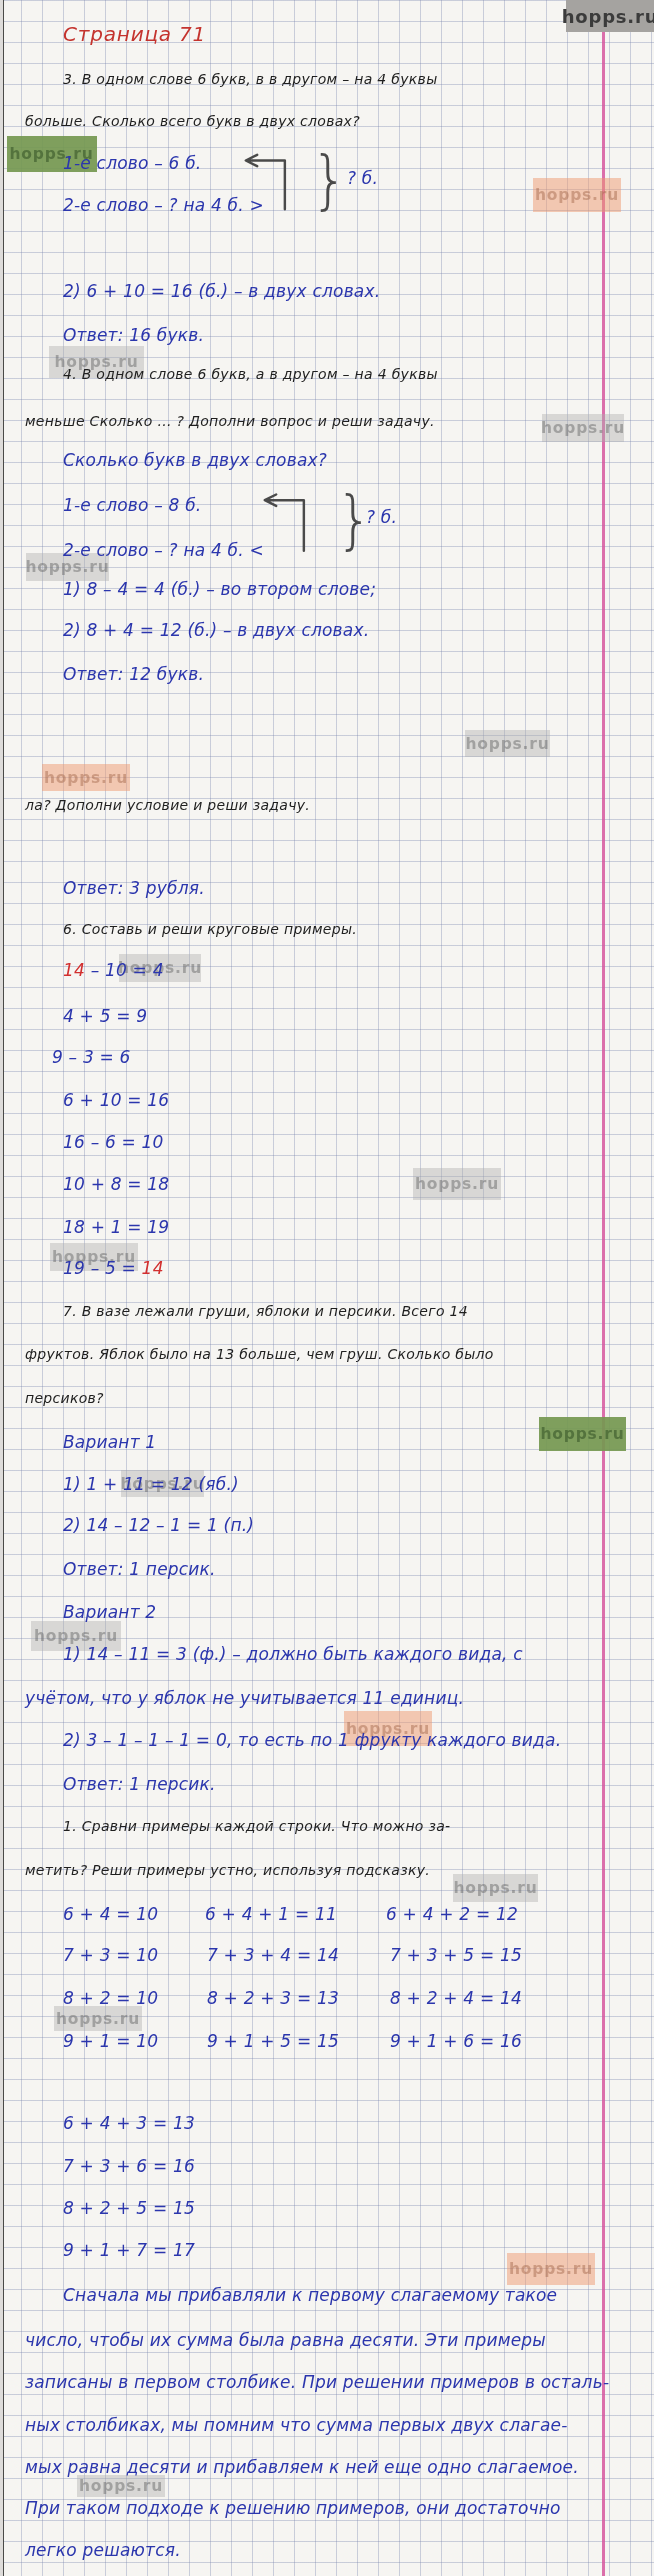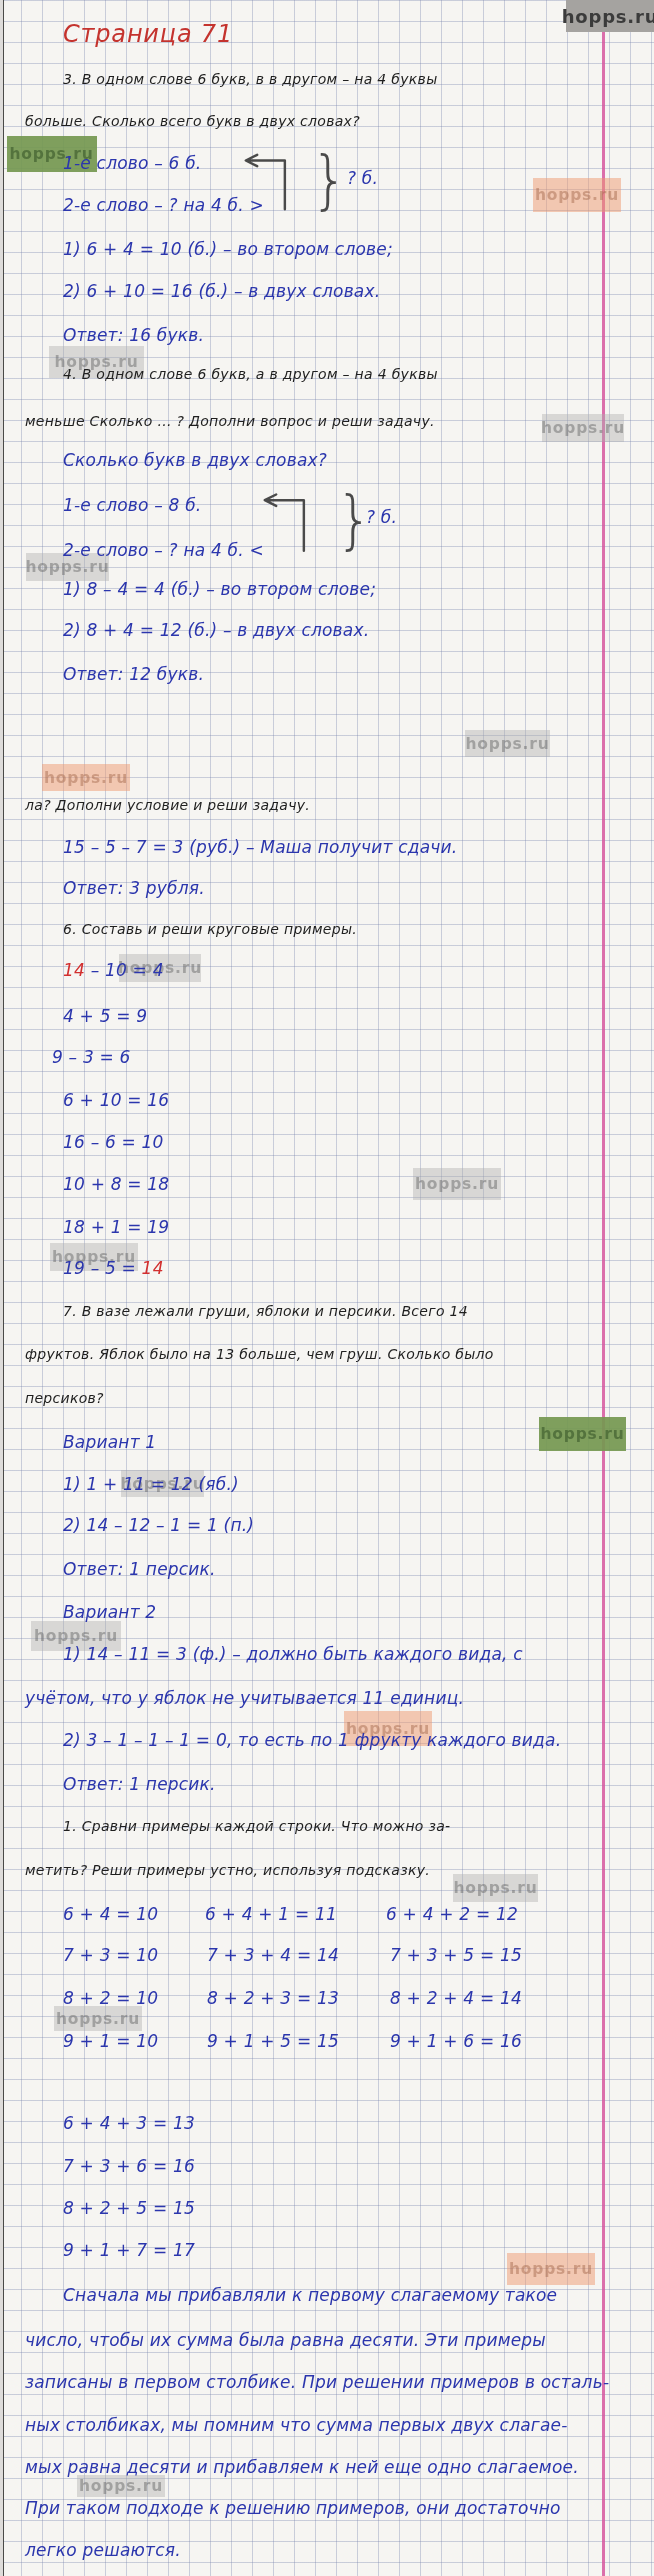--- a/index.html
+++ b/index.html
@@ -12,21 +12,21 @@
     background-size:21px 21px;
     font-family:"DejaVu Sans", sans-serif;
   }
   .edge-strip{position:absolute;left:0;top:0;width:2.5px;height:100%;background:#dedcda;z-index:1;}
   .edge-line{position:absolute;left:2.5px;top:0;width:1.6px;height:100%;background:#4a4a48;z-index:1;}
   .margin-line{position:absolute;left:602px;top:0;width:2.5px;height:100%;background:#d6579f;opacity:.85;z-index:1;}
   .ln{position:absolute;white-space:nowrap;font-style:italic;line-height:22px;z-index:2;}
   .black{color:#1f1f1f;font-size:14px;letter-spacing:0.3px;}
   .blue{color:#2b36ad;font-size:17px;letter-spacing:0.2px;}
   .red{color:#d22f2f;}
-  .title{font-size:24px;color:#c4332e;letter-spacing:0.8px;}
+  .title{font-size:20px;color:#c4332e;letter-spacing:0.8px;}
   .wm{position:absolute;display:flex;align-items:center;justify-content:center;z-index:1;
       font-style:normal;font-weight:bold;font-size:15.5px;letter-spacing:0.8px;overflow:hidden;}
   .wm-gray{background:rgba(173,173,173,0.42);color:rgba(95,95,95,0.45);}
   .wm-orange{background:rgba(238,153,112,0.5);color:rgba(160,100,70,0.45);}
   .wm-green{background:rgba(117,152,82,0.93);color:rgba(62,92,45,0.65);}
   .logo{position:absolute;left:566px;top:0;width:88px;height:32px;background:#a5a3a0;
         display:flex;align-items:center;justify-content:center;color:#3b3b3b;
         font-weight:bold;font-size:18px;letter-spacing:0.8px;z-index:3;}
   .fig{position:absolute;z-index:2;}
   .brace{position:absolute;z-index:2;color:#4a4a4a;font-size:64px;line-height:61px;
@@ -103,40 +103,38 @@
 
   <div class="ln black" style="left:63px;top:68px">3. В одном слове 6 букв, в в другом – на 4 буквы</div>
   <div class="ln black" style="left:25px;top:110px">больше. Сколько всего букв в двух словах?</div>
   <div class="ln blue" style="left:63px;top:152px">1-е слово – 6 б.</div>
   <div class="ln blue" style="left:63px;top:194px">2-е слово – ? на 4 б. &gt;</div>
   <svg class="fig" style="left:236px;top:152px" width="57" height="61" viewBox="0 0 70 74">
     <path d="M60 70 V10 H14 M26 3 L12 10 L26 17" fill="none" stroke="#4a4a4a" stroke-width="3" stroke-linecap="round" stroke-linejoin="round"></path>
   </svg>
   <div class="brace" style="left:309px;top:150px">}</div>
   <div class="ln blue" style="left:347px;top:167px">? б.</div>
-  <div class="ln blue" style="left:63px;top:238px">1) 6 + 4 = 10 (б.) – во втором слове;</div>
   <div class="ln blue" style="left:63px;top:280px">2) 6 + 10 = 16 (б.) – в двух словах.</div>
   <div class="ln blue" style="left:63px;top:324px">Ответ: 16 букв.</div>
 
   <div class="ln black" style="left:63px;top:363px">4. В одном слове 6 букв, а в другом – на 4 буквы</div>
   <div class="ln black" style="left:25px;top:410px">меньше Сколько ... ? Дополни вопрос и реши задачу.</div>
   <div class="ln blue" style="left:63px;top:449px">Сколько букв в двух словах?</div>
   <div class="ln blue" style="left:63px;top:494px">1-е слово – 8 б.</div>
   <div class="ln blue" style="left:63px;top:539px">2-е слово – ? на 4 б. &lt;</div>
   <svg class="fig" style="left:255px;top:492px" width="57" height="62" viewBox="0 0 70 76">
     <path d="M60 72 V10 H14 M26 3 L12 10 L26 17" fill="none" stroke="#4a4a4a" stroke-width="3" stroke-linecap="round" stroke-linejoin="round"></path>
   </svg>
   <div class="brace" style="left:334px;top:490px">}</div>
   <div class="ln blue" style="left:366px;top:506px">? б.</div>
   <div class="ln blue" style="left:63px;top:578px">1) 8 – 4 = 4 (б.)  – во втором слове;</div>
   <div class="ln blue" style="left:63px;top:619px">2) 8 + 4 = 12 (б.)  – в двух словах.</div>
   <div class="ln blue" style="left:63px;top:663px">Ответ: 12 букв.</div>
 
   <div class="ln black" style="left:25px;top:794px">ла? Дополни условие и реши задачу.</div>
-  <div class="ln blue" style="left:63px;top:836px">15 – 5 – 7 = 3 (руб.) – Маша получит сдачи.</div>
   <div class="ln blue" style="left:63px;top:877px">Ответ: 3 рубля.</div>
 
   <div class="ln black" style="left:63px;top:918px">6. Составь и реши круговые примеры.</div>
   <div class="ln blue" style="left:63px;top:959px"><span class="red">14</span><span> – 10 = 4</span></div>
   <div class="ln blue" style="left:63px;top:1005px">4 + 5 = 9</div>
   <div class="ln blue" style="left:52px;top:1046px">9 – 3 = 6</div>
   <div class="ln blue" style="left:63px;top:1089px">6 + 10 = 16</div>
   <div class="ln blue" style="left:63px;top:1131px">16 – 6 = 10</div>
   <div class="ln blue" style="left:63px;top:1173px">10 + 8 = 18</div>
   <div class="ln blue" style="left:63px;top:1216px">18 + 1 = 19</div>

